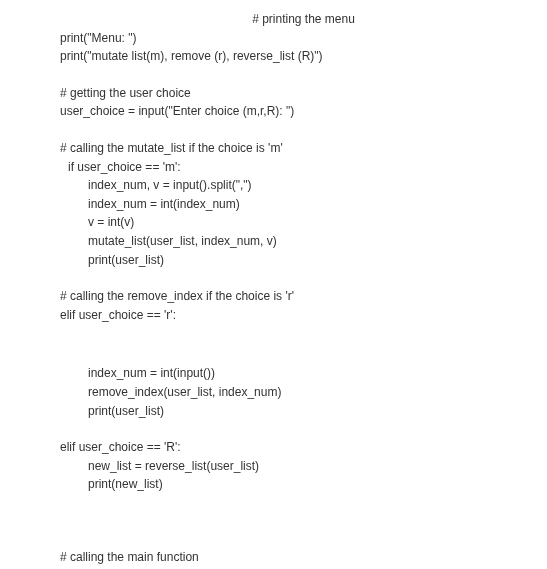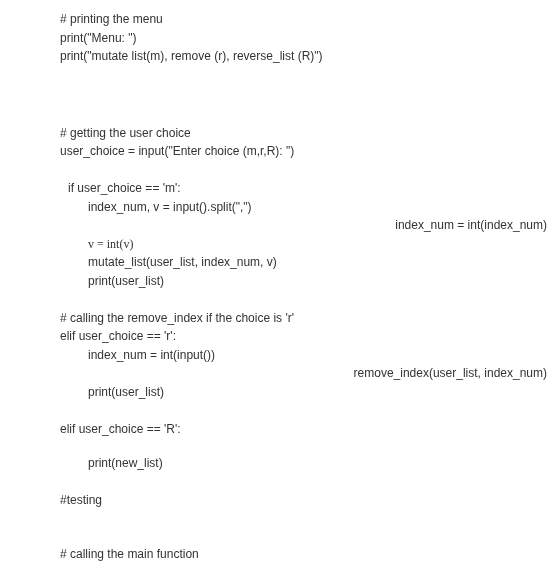--- a/index.html
+++ b/index.html
@@ -19,40 +19,41 @@
     }
     .line {
       white-space: pre;
     }
     .blank { height: 18px; }
   </style>
 </head>
 <body>
 
 <div class="code-container" id="code-root">
-    <div class="line" style="padding-left: 0px;"># printing the menu</div>
+    <div class="line" style="padding-left: 0px; text-align: center;"># printing the menu</div>
     <div class="line" style="padding-left: 0px;">print("Menu: ")</div>
     <div class="line" style="padding-left: 0px;">print("mutate list(m), remove (r), reverse_list (R)")</div>
     <div class="blank"></div>
-    <div class="line" style="padding-left: 0px; margin-top: 40px;"># getting the user choice</div>
+    <div class="line" style="padding-left: 0px;"># getting the user choice</div>
     <div class="line" style="padding-left: 0px;">user_choice = input("Enter choice (m,r,R): ")</div>
     <div class="blank"></div>
+    <div class="line" style="padding-left: 0px;"># calling the mutate_list if the choice is 'm'</div>
     <div class="line" style="padding-left: 8px;">if user_choice == 'm':</div>
     <div class="line" style="padding-left: 28px;">index_num, v = input().split(",")</div>
-    <div class="line" style="padding-left: 28px; text-align: right;">index_num = int(index_num)</div>
-    <div class="line" style="padding-left: 28px; font-family: Liberation Serif, serif;">v = int(v)</div>
+    <div class="line" style="padding-left: 28px;">index_num = int(index_num)</div>
+    <div class="line" style="padding-left: 28px;">v = int(v)</div>
     <div class="line" style="padding-left: 28px;">mutate_list(user_list, index_num, v)</div>
     <div class="line" style="padding-left: 28px;">print(user_list)</div>
     <div class="blank"></div>
     <div class="line" style="padding-left: 0px;"># calling the remove_index if the choice is 'r'</div>
     <div class="line" style="padding-left: 0px;">elif user_choice == 'r':</div>
-    <div class="line" style="padding-left: 28px;">index_num = int(input())</div>
-    <div class="line" style="padding-left: 28px; text-align: right;">remove_index(user_list, index_num)</div>
+    <div class="line" style="padding-left: 28px; margin-top: 40px;">index_num = int(input())</div>
+    <div class="line" style="padding-left: 28px;">remove_index(user_list, index_num)</div>
     <div class="line" style="padding-left: 28px;">print(user_list)</div>
     <div class="blank"></div>
     <div class="line" style="padding-left: 0px;">elif user_choice == 'R':</div>
-    <div class="line" style="padding-left: 28px; margin-top: 16px;">print(new_list)</div>
+    <div class="line" style="padding-left: 28px;">new_list = reverse_list(user_list)</div>
+    <div class="line" style="padding-left: 28px;">print(new_list)</div>
     <div class="blank"></div>
-    <div class="line">#testing</div>
     <div class="blank"></div>
     <div class="blank"></div>
     <div class="line" style="padding-left: 0px;"># calling the main function</div>
   </div>
 
 </body></html>

